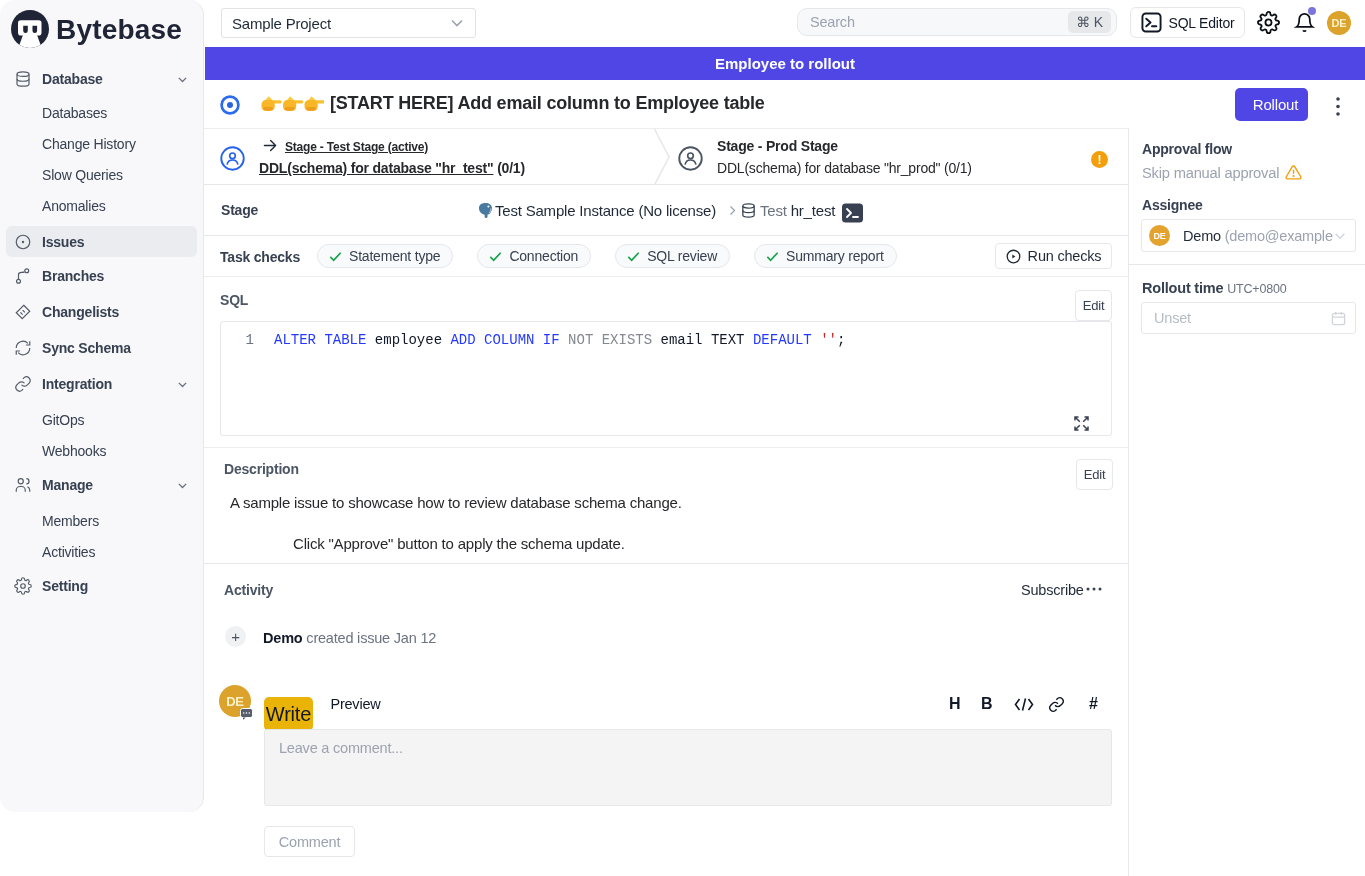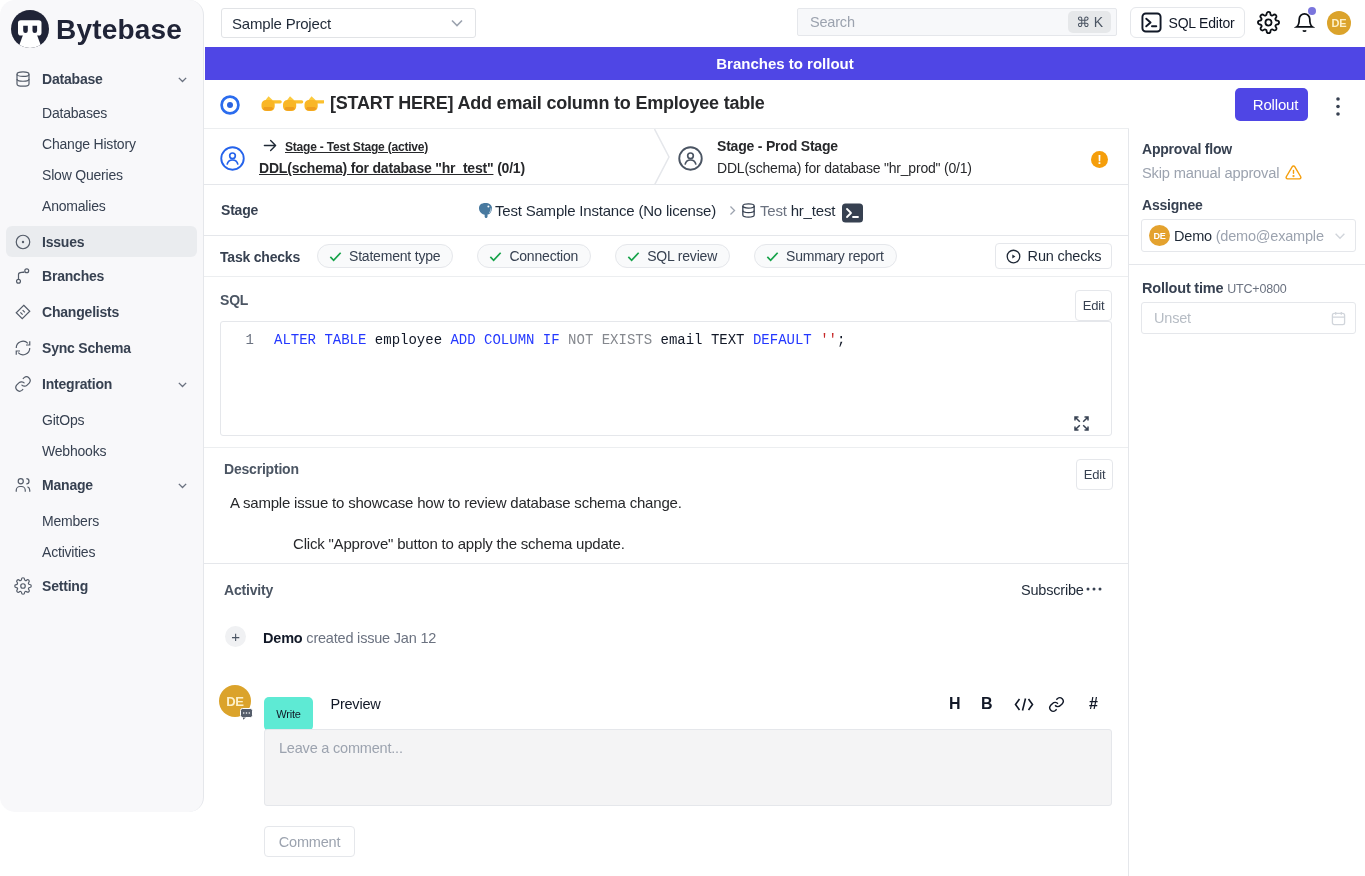--- a/index.html
+++ b/index.html
@@ -15,21 +15,21 @@
 .nav-item { display:flex; align-items:center; height:28px; margin-bottom:8px; padding:0 8px; border-radius:6px; color:#374151; font-size:14px; font-weight:700; position:relative; }
 .nav-item.sub { font-weight:400; margin-bottom:3px; padding-left:36px; }
 .nav-item.active { background:#eaecef; height:31px; margin-top:0; margin-bottom:5px; }
 .nav-item .nicon { width:18px; height:18px; margin-right:10px; flex:none; color:#545c69; }
 .nav-item .chev { position:absolute; right:8px; color:#6b7280; }
 
 
 #topbar { position:absolute; left:204px; top:0; width:1161px; height:47px; background:#fff; }
 #proj-select { position:absolute; left:17px; top:8px; width:255px; height:30px; border:1px solid #e1e3e6; border-radius:3px; background:#fff; display:flex; align-items:center; padding:0 10px; font-size:15px; color:#1f2937; }
 #proj-select .chev { margin-left:auto; }
-#searchbox { position:absolute; left:593px; top:8px; width:320px; height:28px; background:#f7f8fa; border:1px solid #e5e7eb; border-radius:2px; display:flex; align-items:center; padding:0 5px 0 12px; font-size:14.5px; color:#9ca3af; }
+#searchbox { position:absolute; left:593px; top:8px; width:320px; height:28px; background:#f7f8fa; border:1px solid #e5e7eb; border-radius:10px; display:flex; align-items:center; padding:0 5px 0 12px; font-size:14.5px; color:#9ca3af; }
 #searchbox .kbd { margin-left:auto; background:#e6e8ea; border-radius:5px; padding:3px 8px; font-size:14px; color:#4b5563; }
 #sqleditor { position:absolute; left:926px; top:7px; width:115px; height:31px; border:1px solid #e5e7eb; border-radius:6px; background:#fff; display:flex; align-items:center; justify-content:center; padding:0; font-size:14px; color:#111827; gap:7px; }
 
 
 #banner { position:absolute; left:205px; top:47px; width:1160px; height:33px; background:#4f46e5; color:#fff; font-size:15px; font-weight:700; letter-spacing:0; display:flex; align-items:center; justify-content:center; }
 
 
 #titlerow { position:absolute; left:204px; top:80px; width:1161px; height:49px; background:#fff; }
 #titlerow .bline { position:absolute; left:0; bottom:0; width:925px; border-bottom:1px solid #eceef0; }
 
@@ -141,21 +141,21 @@
         <path d="M19.4 15a1.65 1.65 0 0 0 .33 1.82l.06.06a2 2 0 1 1-2.83 2.83l-.06-.06a1.65 1.65 0 0 0-1.82-.33 1.65 1.65 0 0 0-1 1.51V21a2 2 0 1 1-4 0v-.09A1.65 1.65 0 0 0 9 19.4a1.65 1.65 0 0 0-1.82.33l-.06.06a2 2 0 1 1-2.83-2.83l.06-.06a1.65 1.65 0 0 0 .33-1.82 1.65 1.65 0 0 0-1.51-1H3a2 2 0 1 1 0-4h.09A1.65 1.65 0 0 0 4.6 9a1.65 1.65 0 0 0-.33-1.82l-.06-.06a2 2 0 1 1 2.83-2.83l.06.06a1.65 1.65 0 0 0 1.82.33H9a1.65 1.65 0 0 0 1-1.51V3a2 2 0 1 1 4 0v.09a1.65 1.65 0 0 0 1 1.51 1.65 1.65 0 0 0 1.82-.33l.06-.06a2 2 0 1 1 2.83 2.83l-.06.06a1.65 1.65 0 0 0-.33 1.82V9a1.65 1.65 0 0 0 1.51 1H21a2 2 0 1 1 0 4h-.09a1.65 1.65 0 0 0-1.51 1z"></path>
       </svg>
     <svg class="abs" style="left:1090px;top:12px;" width="21" height="21" viewBox="0 0 24 24" fill="none" stroke="#0b0f15" stroke-width="2">
         <path d="M18 8A6 6 0 0 0 6 8c0 7-3 9-3 9h18s-3-2-3-9"></path>
         <path d="M13.73 21a2 2 0 0 1-3.46 0"></path>
       </svg>
     <div class="abs" style="left:1104px;top:7px;width:8px;height:8px;border-radius:50%;background:#7a75dd"></div>
     <div class="abs" style="left:1123px;top:11px;width:24px;height:24px;border-radius:50%;background:#dba32b;color:#fdf0c8;font-size:11px;font-weight:700;display:flex;align-items:center;justify-content:center;">DE</div>
   </header>
 
-  <div id="banner">Branches to rollout</div>
+  <div id="banner">Employee to rollout</div>
 
   <div id="titlerow">
     <svg class="abs" style="left:16px;top:15px;" width="20" height="20" viewBox="0 0 20 20">
         <circle cx="10" cy="10" r="8.4" fill="none" stroke="#2b6cee" stroke-width="2.7"></circle>
         <circle cx="10" cy="10" r="3" fill="#2b63e0"></circle>
       </svg>
     <div class="abs" style="left:56px;top:13px;display:flex;align-items:center;">
       <svg width="64" height="17" viewBox="0 0 64 17">
         <g id="hand1">
           <path d="M4.5 6.5 L8.5 1.2 L12.5 5 Z" fill="#fcca3e"></path>
@@ -282,21 +282,21 @@
     <div class="abs" style="left:59px;top:501px;font-size:14.5px;color:#6b7280;"><b style="color:#111827;">Demo</b> created issue Jan 12</div>
 
     <div class="abs" style="left:15px;top:556px;width:32px;height:32px;border-radius:50%;background:#dba32b;color:#fdf0c8;font-size:13px;font-weight:700;display:flex;align-items:center;justify-content:center;">DE</div>
     <svg class="abs" style="left:36px;top:579px;" width="13" height="12" viewBox="0 0 13 12">
         <rect x="0.5" y="0.5" width="12" height="9" rx="2" fill="#565e6b" stroke="#fff"></rect>
         <path d="M3 9.5 L3 11.8 L6 9.5 Z" fill="#565e6b"></path>
         <circle cx="3.7" cy="5" r="0.8" fill="#fff"></circle>
         <circle cx="6.5" cy="5" r="0.8" fill="#fff"></circle>
         <circle cx="9.3" cy="5" r="0.8" fill="#fff"></circle>
       </svg>
-    <div class="abs" style="left:60px;top:568px;width:49px;height:34px;background:#5eead4;border-radius:5px;display:flex;align-items:center;justify-content:center;font-size:11px;color:#111827;">Write</div>
+    <div class="abs" style="left:60px;top:568px;width:49px;height:34px;background:#eab308;border-radius:5px;display:flex;align-items:center;justify-content:center;font-size:20px;color:#111827;">Write</div>
     <div class="abs" style="left:125px;top:558px;width:53px;height:34px;display:flex;align-items:center;justify-content:center;font-size:14.5px;color:#111827;">Preview</div>
     <div class="abs" style="left:745px;top:566px;font-size:16px;font-weight:700;color:#111827;">H</div>
     <div class="abs" style="left:777px;top:566px;font-size:16px;font-weight:700;color:#111827;">B</div>
     <svg class="abs" style="left:810px;top:568px;" width="20" height="15" viewBox="0 0 20 15" fill="none" stroke="#111827" stroke-width="1.6">
         <path d="M5.5 2 L1.5 7.5 L5.5 13 M14.5 2 L18.5 7.5 L14.5 13 M11.5 1.5 L8.5 13.5"></path>
       </svg>
     <svg class="abs" style="left:844px;top:567px;" width="17" height="17" viewBox="0 0 24 24" fill="none" stroke="#111827" stroke-width="2">
         <path d="M10 13a5 5 0 0 0 7.5.5l3-3a5 5 0 0 0-7-7l-1.7 1.7"></path>
         <path d="M14 11a5 5 0 0 0-7.5-.5l-3 3a5 5 0 0 0 7 7l1.7-1.7"></path>
       </svg>
@@ -309,21 +309,21 @@
     <div class="abs" style="left:13px;top:12px;font-size:14px;font-weight:700;color:#374151;">Approval flow</div>
     <div class="abs" style="left:13px;top:36px;font-size:14.7px;color:#9ca3af;">Skip manual approval</div>
     <svg class="abs" style="left:156px;top:35px;" width="17" height="17" viewBox="0 0 24 24" fill="none" stroke="#f59e0b" stroke-width="2">
         <path d="M10.29 3.86 L1.82 18a2 2 0 0 0 1.71 3h16.94a2 2 0 0 0 1.71-3L13.71 3.86a2 2 0 0 0-3.42 0z" stroke-linejoin="round"></path>
         <path d="M12 9v4" stroke-linecap="round"></path>
         <circle cx="12" cy="17" r="0.6" fill="#f59e0b"></circle>
       </svg>
     <div class="abs" style="left:13px;top:68px;font-size:14px;font-weight:700;color:#374151;">Assignee</div>
     <div class="abs" style="left:12px;top:90px;width:215px;height:33px;border:1px solid #e5e7eb;border-radius:3px;display:flex;align-items:center;padding:0 8px 0 7px;">
       <div style="width:21px;height:21px;border-radius:50%;background:#e4a22e;color:#fff;font-size:9px;font-weight:700;display:flex;align-items:center;justify-content:center;flex:none;">DE</div>
-      <span style="margin-left:4px;font-size:14.5px;color:#1f2937;white-space:nowrap;overflow:hidden;">Demo <span style="color:#9ca3af;">(demo@example</span></span>
+      <span style="margin-left:13px;font-size:14.5px;color:#1f2937;white-space:nowrap;overflow:hidden;">Demo <span style="color:#9ca3af;">(demo@example</span></span>
       <svg style="flex:none;margin-left:auto;" width="14" height="14" viewBox="0 0 16 16" fill="none" stroke="#d1d5db" stroke-width="1.6">
           <path d="M3 5.5 L8 10.5 L13 5.5"></path>
         </svg>
     </div>
     <div class="abs" style="left:0;top:135px;width:236px;border-top:1px solid #e5e7eb;"></div>
     <div class="abs" style="left:13px;top:151px;font-size:14.5px;font-weight:700;color:#374151;">Rollout time <span style="font-weight:400;color:#6b7280;font-size:12.5px;">UTC+0800</span></div>
     <div class="abs" style="left:12px;top:173px;width:215px;height:32px;border:1px solid #e5e7eb;border-radius:3px;display:flex;align-items:center;padding:0 9px 0 12px;font-size:14.5px;color:#b6bcc4;">Unset
       <svg style="margin-left:auto;" width="15" height="15" viewBox="0 0 16 16" fill="none" stroke="#d1d5db" stroke-width="1.4">
           <rect x="1.5" y="2.5" width="13" height="12" rx="2"></rect>
           <path d="M1.5 6.5 H14.5 M5 1 V4 M11 1 V4"></path>

